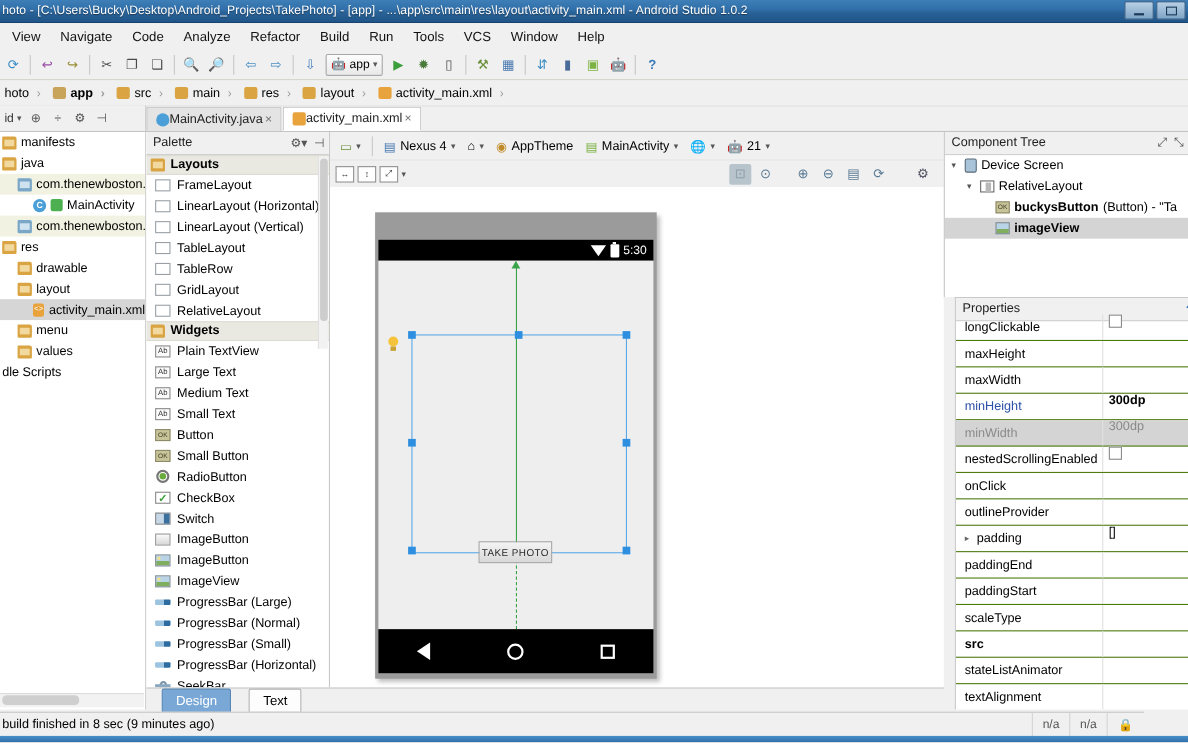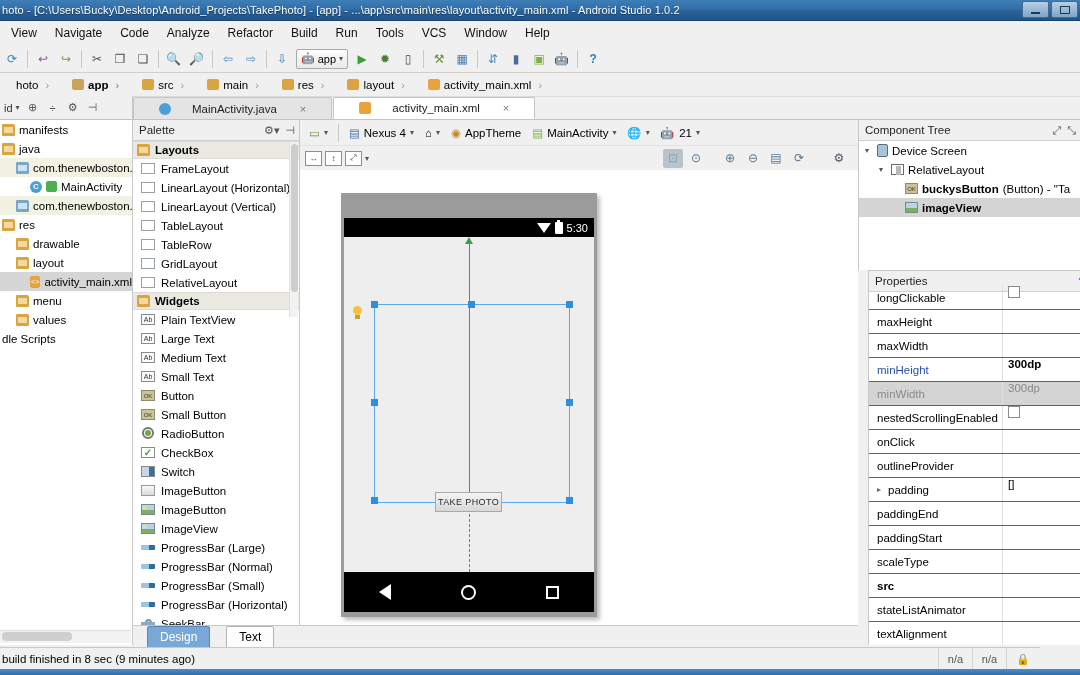--- a/index.html
+++ b/index.html
@@ -73,21 +73,21 @@
     border-radius: 2px; padding: 0 4px; font-size: 11px; margin: 0 2px;
   }
 
   
   .breadcrumb {
     position: absolute; left: 0; top: 73px; width: 1080px; height: 24px;
     background: #f0f0f0; display: flex; align-items: center;
     border-bottom: 1px solid #dcdcdc;
     padding-left: 0px;
   }
-  .crumb { display: flex; align-items: center; gap: 4px; padding: 0 7px 0 16px; font-size: 11.5px; white-space: nowrap; }
+  .crumb { display: flex; align-items: center; gap: 4px; padding: 0 7px 0 4px; font-size: 11.5px; white-space: nowrap; }
   .crumb .sepchev { color: #9a9a9a; font-size: 11px; margin-left: 3px; }
   .crumb.bold { font-weight: bold; }
 
   
   .tabsrow {
     position: absolute; left: 0; top: 97px; width: 1080px; height: 23px;
     background: #f0f0f0;
     border-bottom: 1px solid #c4c4c4;
     display: flex; align-items: flex-end;
   }
@@ -95,22 +95,22 @@
     width: 133px; height: 23px; display: flex; align-items: center; gap: 2px; padding-left: 2px;
     border-right: 1px solid #c8c8c8; background: #f0f0f0;
   }
   .minicombo {
     display: flex; align-items: center; gap: 3px; font-size: 11px; color: #333;
     padding: 0 2px;
     text-align: center;
   }
   .mbtn { width: 18px; height: 18px; display: flex; align-items: center; justify-content: center; font-size: 11px; color: #555; }
   .etab {
-    display: flex; align-items: center; gap: 21px;
-    height: 22px; padding: 0 25px; font-size: 11.5px;
+    display: flex; align-items: center; gap: 0;
+    height: 22px; padding: 0 8px; font-size: 11.5px;
     background: #e4e4e4; border: 1px solid #c4c4c4; border-bottom: none;
     margin-right: 1px; border-radius: 2px 2px 0 0;
     color: #222;
   }
   .etab.active { background: #ffffff; border-bottom: 1px solid #ffffff; }
   .etab .x { color: #777; font-size: 11px; margin-left: 2px; }
 
   
   .projtree {
     position: absolute; left: 0; top: 120px; width: 133px; height: 525px;

